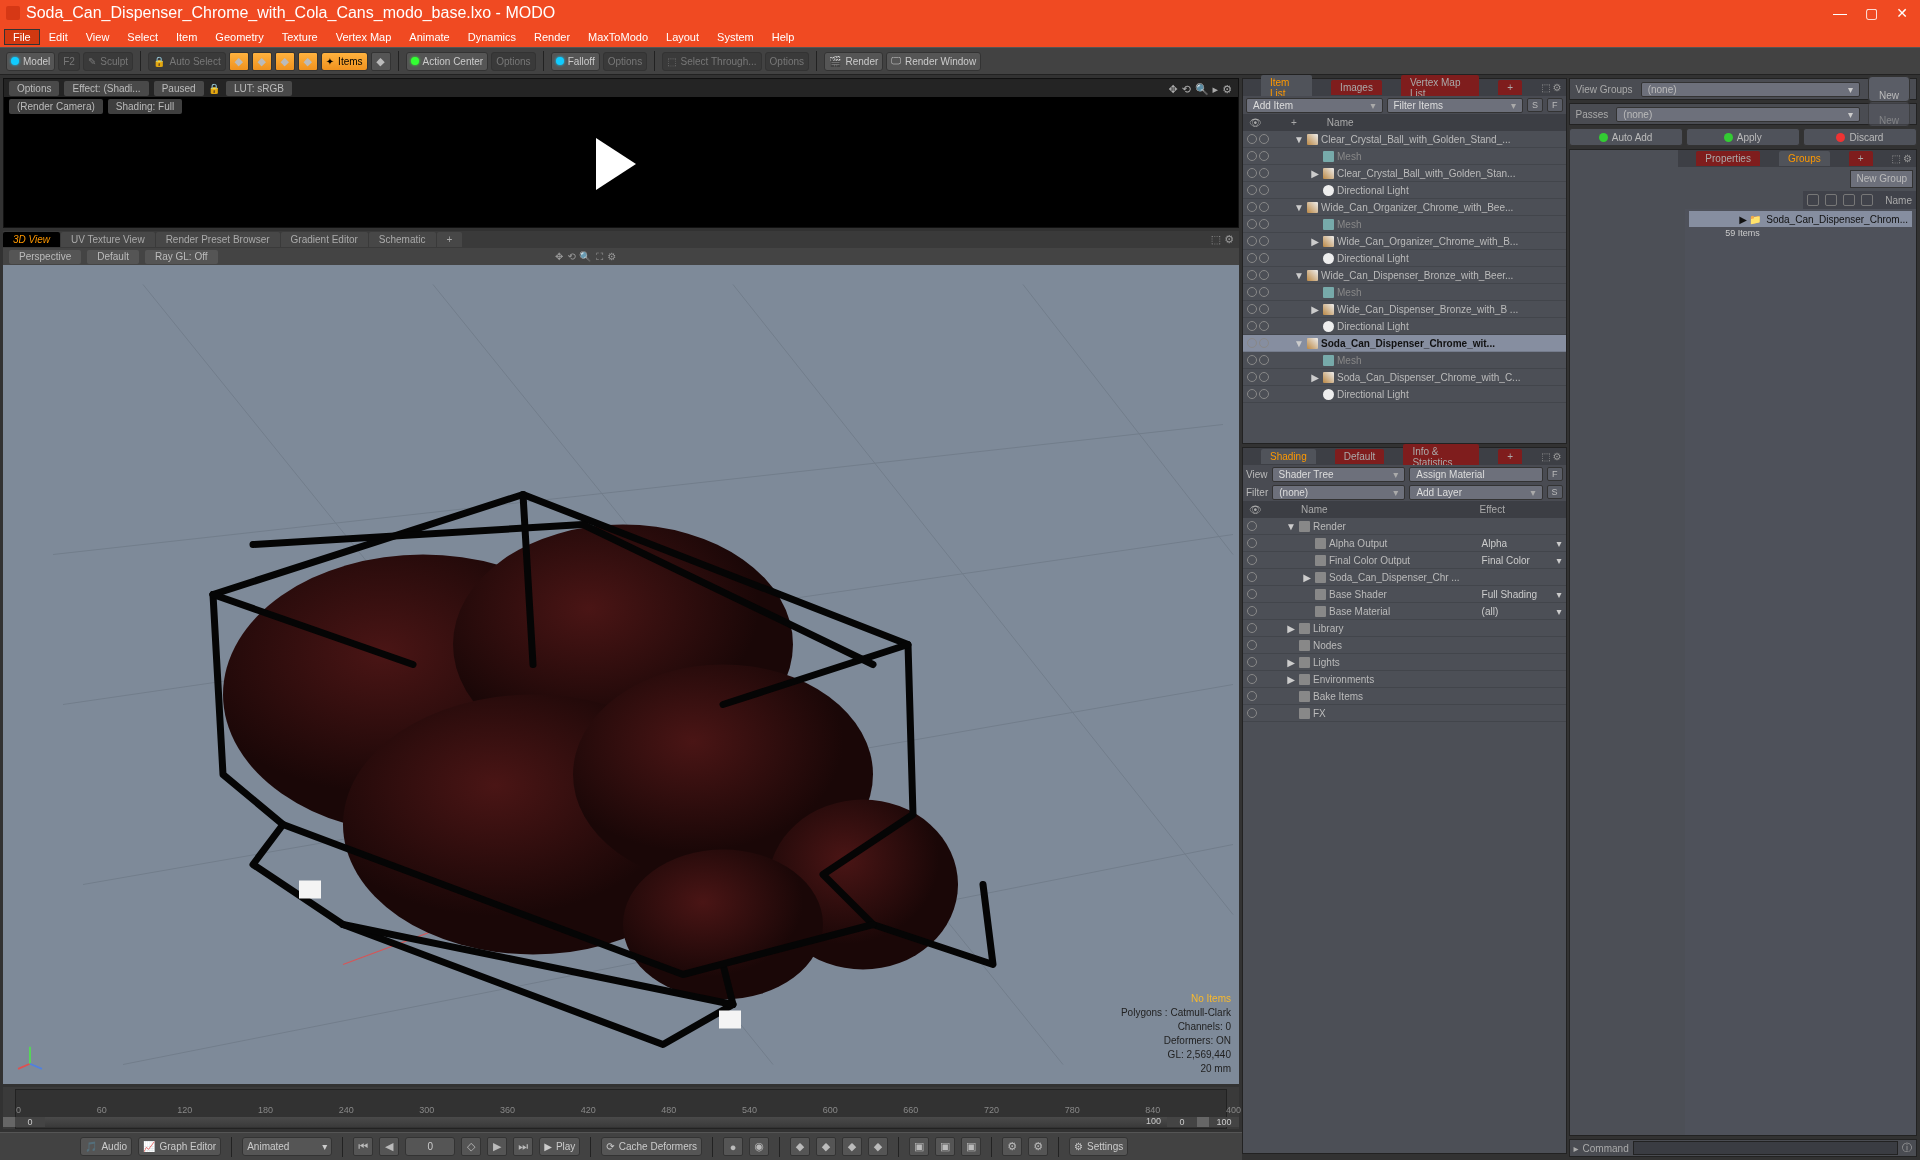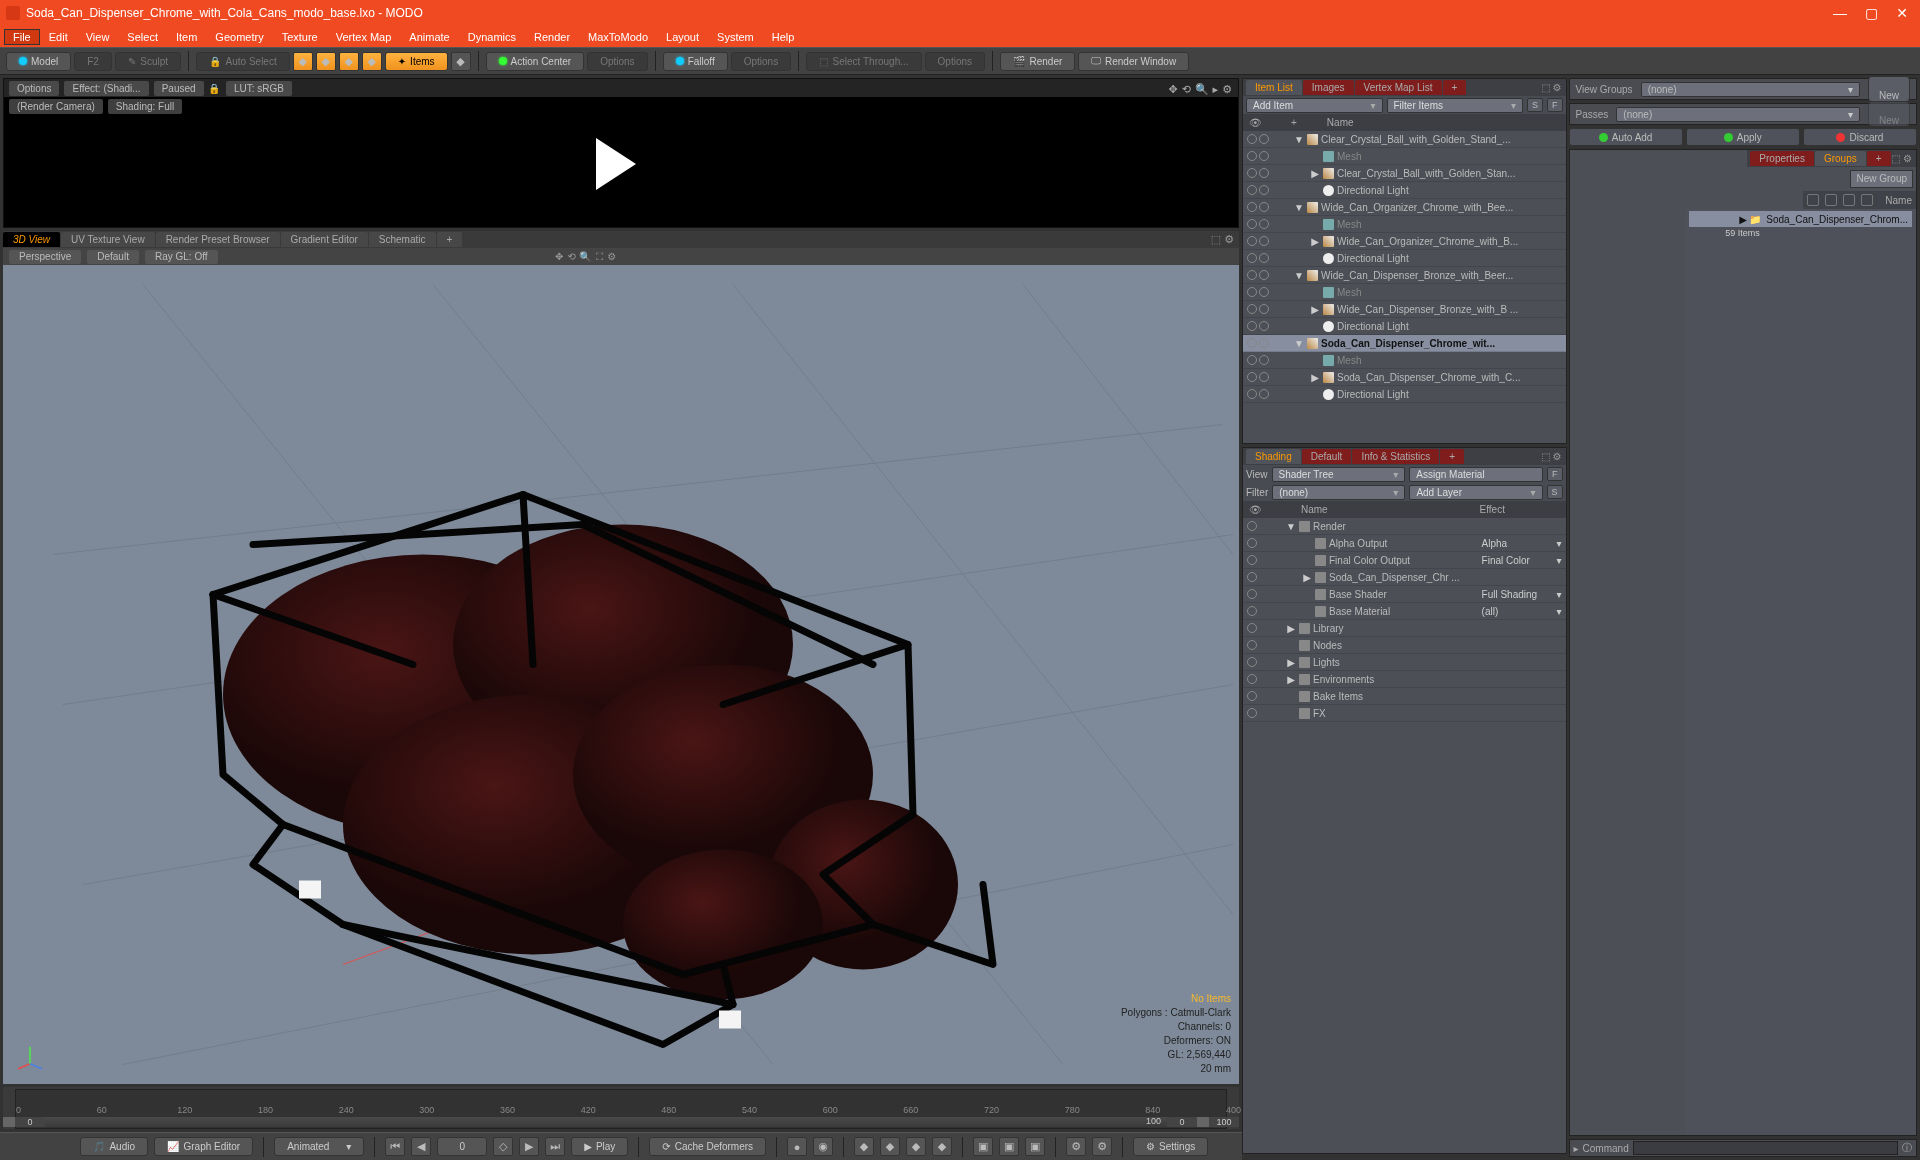--- a/index.html
+++ b/index.html
@@ -1,26 +1,26 @@
 <!DOCTYPE html>
 <html><head>
 <meta charset="utf-8">
 <style>
 * { margin:0; padding:0; box-sizing:border-box; font-family:Tahoma,Arial,sans-serif; user-select:none; }
 body { width:1920px; height:1160px; background:#323232; overflow:hidden; color:#bbb; font-size:11px; }
 .titlebar { height:26px; background:#f04a22; display:flex; align-items:center; padding:0 6px; color:#fff; }
 .titlebar .icon { width:14px; height:14px; background:#d63815; margin-right:6px; border-radius:2px; }
-.titlebar .title { flex:1; font-size:12px; }
+.titlebar .title { flex:1; font-size:16px; }
 .titlebar .winbtns { display:flex; gap:18px; margin-right:6px; }
 .titlebar .winbtns span { cursor:pointer; font-size:14px; }
 .menubar { height:21px; background:#f04a22; display:flex; align-items:center; padding:0 4px; color:#fff; font-size:11px; }
 .menubar .menu { padding:2px 9px; cursor:pointer; }
 .menubar .menu.active { background:#d03810; border:1px solid #333; padding:1px 8px; }
 .toolbar { height:28px; background:#424242; display:flex; align-items:center; padding:0 6px; gap:3px; border-top:1px solid #555; border-bottom:1px solid #222; }
-.tbtn { height:19px; background:#555; border:1px solid #333; border-radius:3px; padding:0 12px; display:flex; align-items:center; gap:4px; cursor:pointer; font-size:10px; color:#ccc; }
+.tbtn { height:19px; background:#555; border:1px solid #333; border-radius:3px; padding:0 4px; display:flex; align-items:center; gap:4px; cursor:pointer; font-size:10px; color:#ccc; }
 .tbtn.active { background:linear-gradient(#ffb23e,#f0921e); color:#000; }
 .tbtn.off { background:#3a3a3a; color:#777; }
 .tbtn .dot { width:8px; height:8px; border-radius:50%; background:#1cf; box-shadow:0 0 3px #1cf; }
 .tbtn .dot.g { background:#3f3; box-shadow:0 0 3px #3f3; }
 .sep { width:1px; height:20px; background:#222; margin:0 4px; }
 .iconbox { width:20px; height:19px; background:#555; border:1px solid #333; border-radius:2px; cursor:pointer; display:flex; align-items:center; justify-content:center; }
 .iconbox.a { background:linear-gradient(#ffb23e,#f0921e); }
 .main { display:flex; height:1085px; }
 .left { width:1242px; display:flex; flex-direction:column; }
 .preview { height:150px; background:#000; border:1px solid #111; position:relative; margin:3px; }
@@ -45,21 +45,21 @@
 .tl-bar { position:absolute; left:0; bottom:2px; right:0; height:10px; background:#444; display:flex; }
 .tl-grip { width:12px; height:10px; background:#666; }
 .tl-track { flex:1; background:linear-gradient(#4a4a4a,#3a3a3a); position:relative; }
 .tl-num { position:absolute; bottom:13px; font-size:9px; color:#888; }
 .bottombar { height:28px; background:#424242; display:flex; align-items:center; gap:6px; padding:0 14px 0 80px; border-top:1px solid #555; }
 
 .right { width:678px; display:flex; }
 .midpanels { width:326px; display:flex; flex-direction:column; margin:3px 2px 3px 0; }
 .rpanels { width:350px; display:flex; flex-direction:column; margin:3px 3px 3px 0; }
 .panel { background:#4c4f56; border:1px solid #222; display:flex; flex-direction:column; margin-bottom:3px; }
-.p-tabs { height:17px; background:#3d3f45; display:flex; align-items:center; gap:1px; padding-left:3px; }
+.p-tabs { height:17px; background:#3d3f45; display:flex; align-items:center; gap:19px; padding-left:18px; }
 .p-tab { padding:2px 9px; background:#7f1d1d; color:#aaa; font-size:10px; cursor:pointer; border-radius:2px 2px 0 0; }
 .p-tab.active { color:#f90; background:#50535a; }
 .p-tabs .corner { margin-left:auto; display:flex; gap:2px; padding-right:4px; color:#999; font-size:10px; }
 .p-toolbar { height:18px; display:flex; align-items:center; gap:4px; padding:0 3px; background:#494b52; font-size:10px; }
 .p-sel { flex:1; height:15px; background:#6d707b; border:1px solid #333; border-radius:2px; padding:0 6px; line-height:13px; color:#ddd; display:flex; }
 .p-sel .arrow { margin-left:auto; color:#aaa; }
 .p-chip { height:14px; background:#5a5d66; border:1px solid #333; border-radius:2px; padding:0 4px; line-height:12px; font-size:9px; }
 .p-head { height:17px; background:#3c3e44; display:flex; align-items:center; padding:0 6px; gap:10px; font-size:10px; color:#aaa; }
 .p-head .col1 { width:32px; }
 .tree { flex:1; overflow:auto; font-size:10px; }

